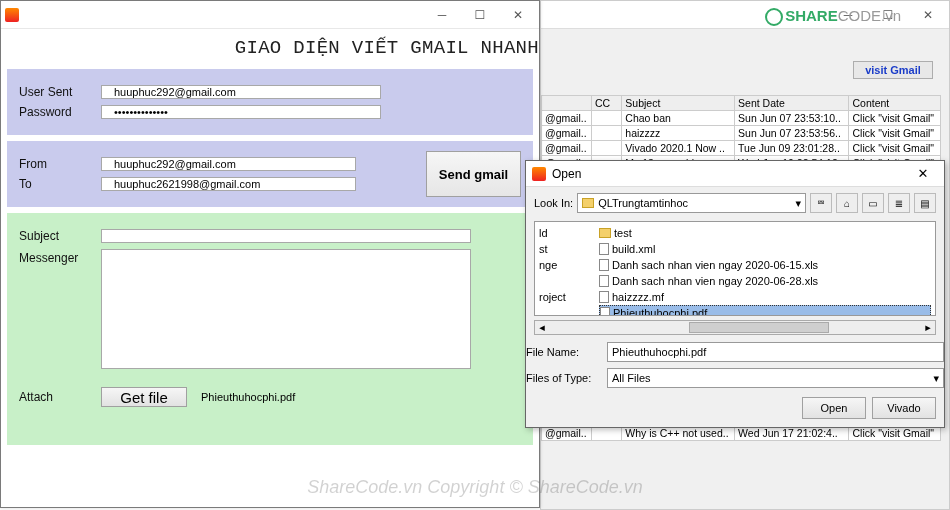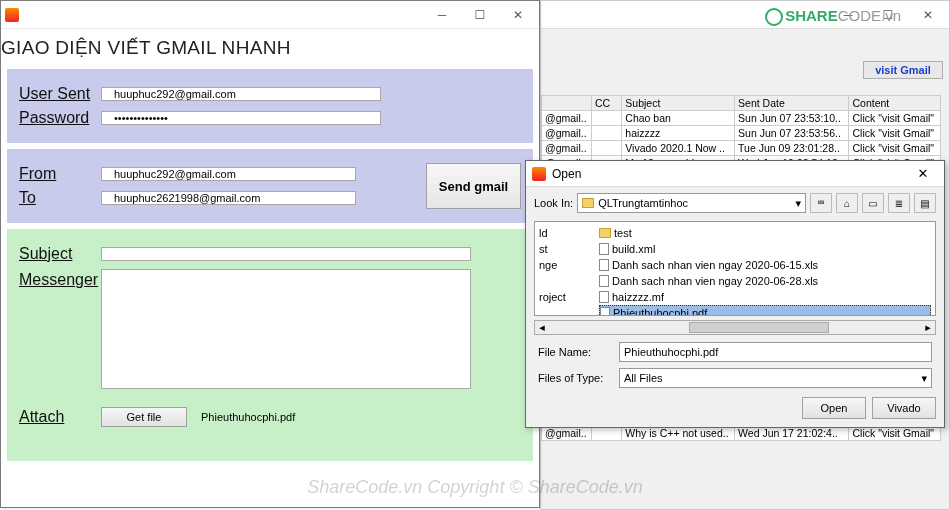--- a/index.html
+++ b/index.html
@@ -19,21 +19,21 @@
 }
 .bg-titlebar {
   height: 28px; background: #fff; border-bottom: 1px solid #ddd;
   display: flex; justify-content: flex-end; align-items: center;
   padding-right: 4px; gap: 6px;
 }
 .winbtn { width: 34px; height: 22px; display: flex; align-items:center; justify-content:center; font-size:12px; color:#555;}
 .bg-logo { position: absolute; top: 6px; right: 48px; font-size: 15px; font-weight: 700; color:#3a6;}
 .bg-logo .s { color:#999; font-weight:400;}
 .visit-btn {
-  position:absolute; right:6px; top:60px; width:80px; height:18px;
+  position:absolute; right:16px; top:60px; width:80px; height:18px;
   background:#e8e8e8; border:1px solid #adadad; color:#1a3cc9; font-weight:700;
   font-size:11px;
 }
 .bg-table {
   position:absolute; left:0; top:94px; right:8px; bottom:8px;
   background:#fff; border:1px solid #aaa; font-size:10.5px;
   border-collapse: collapse; table-layout: fixed;
 }
 .bg-table th, .bg-table td {
   border:1px solid #ccc; padding:1px 3px; height:15px;
@@ -49,49 +49,49 @@
 }
 .compose-titlebar {
   height:28px; background:#fff; display:flex; align-items:center;
   padding:0 4px; border-bottom:1px solid #e8e8e8;
 }
 .java-icon { width:14px; height:14px; margin-right:6px;
   background: linear-gradient(#f80,#e22); border-radius:2px;
 }
 .compose-titlebar .ctrl { margin-left:auto; display:flex; gap:4px;}
 .compose-title-h {
-  text-align:left; font-size:19px; font-weight:400;
-  padding:8px 0 10px; letter-spacing:.3px; color:#222;
+  text-align:right; font-size:19px; font-weight:400;
+  padding:8px 0 10px; letter-spacing:.3px; color:#222;font-family:Liberation Mono, monospace;
 }
 .panel { margin:0 6px 6px; padding:10px 12px; }
 .panel.blue { background:#c9cbed; }
 .panel.green { background:#c8f0c8; }
 .row { display:flex; align-items:center; margin:6px 0; }
-.row label { width:82px; font-size:16px; color:#111;text-decoration:underline;}
+.row label { width:82px; font-size:12px; color:#111;}
 .row input[type=text], .row input[type=password] {
   flex:1; height:14px; border:1px solid #a8a8a8; padding:0 12px;
   font-size:11px; background:#fff; max-width:280px;
 }
 .panel.blue.fromto .row input { max-width:255px;}
 .send-btn {
   width:95px; height:46px; margin-left:auto; border:1px solid #a0a0a0;
   background:linear-gradient(#f6f6f6,#e6e6e6); font-weight:700; font-size:13px;
 }
 .fromto-wrap { display:flex; align-items:center;}
 .fromto-col { flex:1;}
 .subject-row input { max-width:370px !important;}
 .msg-row { align-items:flex-start;}
 .msg-row label { padding-top:2px;}
 .msg-box {
   flex:1; height:120px; max-width:370px; border:1px solid #a8a8a8; background:#fff;
 }
 .attach-row { margin-top:18px;}
 .getfile-btn {
   width:86px; height:20px; border:1px solid #a0a0a0;
-  background:linear-gradient(#f6f6f6,#e2e2e2); font-size:11px; margin-right:14px;text-align:center;
+  background:linear-gradient(#f6f6f6,#e2e2e2); font-size:15px; margin-right:14px;text-align:center;
 }
 .attach-row .file-display {
   border:none; background:transparent; font-size:11px;
 }
 
 .open-dlg {
   position:absolute; left:525px; top:160px; width:420px; height:268px;
   background:#f0f0f0; border:1px solid #666; z-index:5;
   box-shadow:2px 2px 6px rgba(0,0,0,.25);
   display:flex; flex-direction:column;
@@ -117,21 +117,21 @@
 }
 .file-col { flex:1; padding:3px 4px; overflow:hidden;}
 .file-item { display:flex; align-items:center; gap:3px; height:16px; white-space:nowrap;}
 .doc-ico { width:10px; height:12px; border:1px solid #888; background:#fff;}
 .file-item.sel { background:#99bce8; border:1px dotted #333;}
 .hscroll { height:15px; margin:0 8px 4px; border:1px solid #aaa; background:#eee;
   display:flex; align-items:center;}
 .hscroll .thmb { width:140px; height:11px; background:#cfcfcf; margin-left:140px;
   border:1px solid #aaa;}
 .hscroll .ar { width:14px; text-align:center;}
-.fn-row { display:flex; align-items:center; padding:3px 12px; gap:6px;}
+.fn-row { display:flex; align-items:center; padding:3px 0; gap:6px;}
 .fn-row label{ width:75px; font-size:11px;}
 .fn-row .fld { flex:1; height:20px; border:1px solid #999; background:#fff;
   padding:0 4px; font-size:11px; display:flex; align-items:center;}
 .dlg-btns { display:flex; justify-content:flex-end; gap:6px; padding:6px 8px 8px;}
 .dlg-btns button { width:64px; height:22px; border:1px solid #a0a0a0;
   background:linear-gradient(#f6f6f6,#e2e2e2); font-size:11px;}
 .watermark {
   position:absolute; bottom:12px; left:0; right:0; text-align:center;
   font-size:18px; color:rgba(0,0,0,.18); font-style:italic; z-index:6;
   pointer-events:none;

